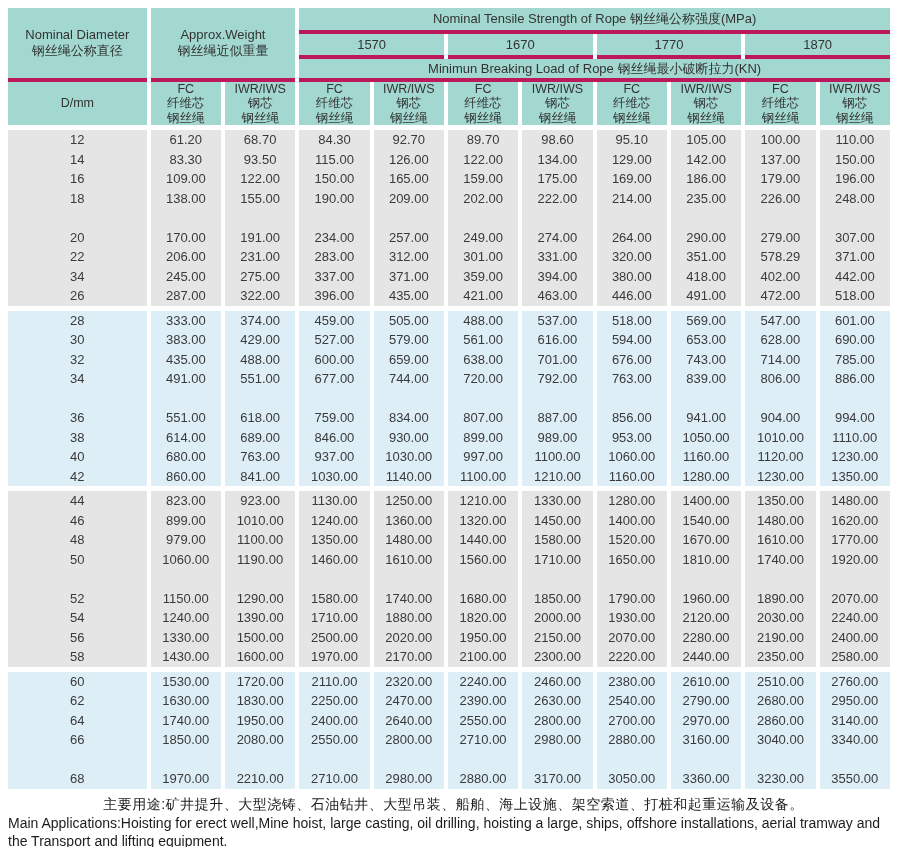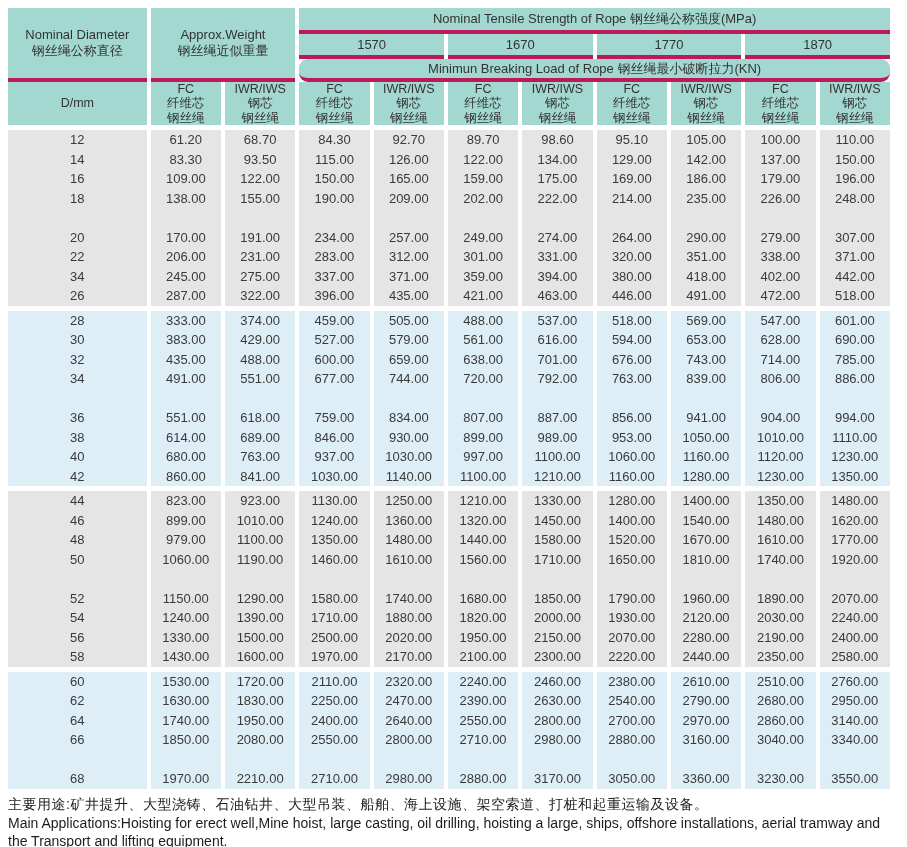--- a/index.html
+++ b/index.html
@@ -29,21 +29,21 @@
     font-size: 13px;
     color: #333333;
     border-bottom: 4px solid #be185d;
     vertical-align: middle;
     text-align: center;
     padding: 0;
     overflow: hidden;
   }
   tr.h1 th { height: 22px; }
   tr.h2 th { height: 21px; margin-top: 27px; }
-  tr.h3 th { height: 19px; border-radius: 9px; }
+  tr.h3 th { height: 19px; }
   tr.h4 th {
     height: 43px;
     border-bottom: 5px solid #ffffff;
     line-height: 1.15;
     font-size: 12.5px;
     margin-top: 42px;
   }
   .multiline { white-space: pre-line; }
   tbody td {
     font-size: 13px;
@@ -57,21 +57,21 @@
   }
   tr.band-gray td { background: var(--band-gray, #e5e5e5); }
   tr.band-blue td { background: var(--band-blue, #ddeef7); }
   tr.band-gap td { background: transparent; height: 5px; line-height: 5px; }
   .footer {
     margin: 6px 8px 0 8px;
     font-size: 14px;
     line-height: 1.35;
     color: #1c1c1c;
   }
-  .footer .zh { letter-spacing: 0.5px; }
+  .footer .zh { letter-spacing: 0.5px; text-align: center; }
 </style>
 </head>
 <body>
 
 <div class="page">
 
   <table class="spec">
     <colgroup>
       <col style="width:138px">
       <col style="width:70px">
@@ -220,21 +220,21 @@
         <tr class="band-gray">
           <td>22</td>
           <td>206.00</td>
           <td>231.00</td>
           <td>283.00</td>
           <td>312.00</td>
           <td>301.00</td>
           <td>331.00</td>
           <td>320.00</td>
           <td>351.00</td>
-          <td>338.00</td>
+          <td>578.29</td>
           <td>371.00</td>
         </tr>
         <tr class="band-gray">
           <td>34</td>
           <td>245.00</td>
           <td>275.00</td>
           <td>337.00</td>
           <td>371.00</td>
           <td>359.00</td>
           <td>394.00</td>

